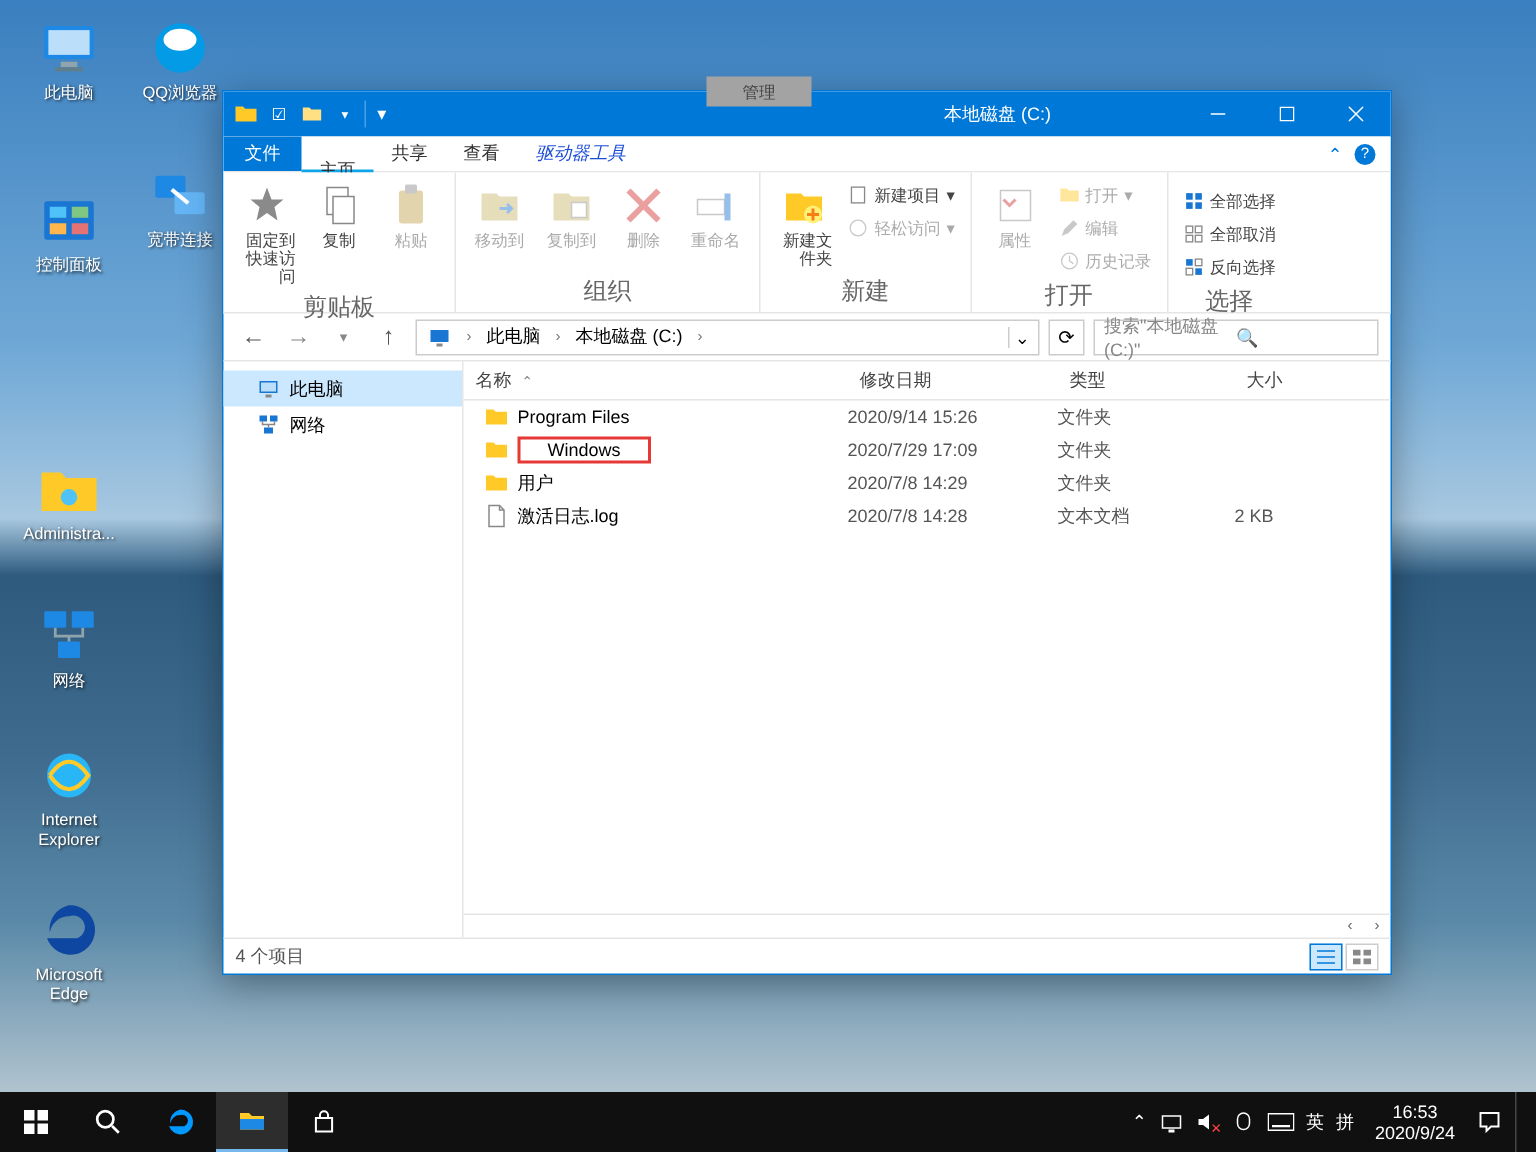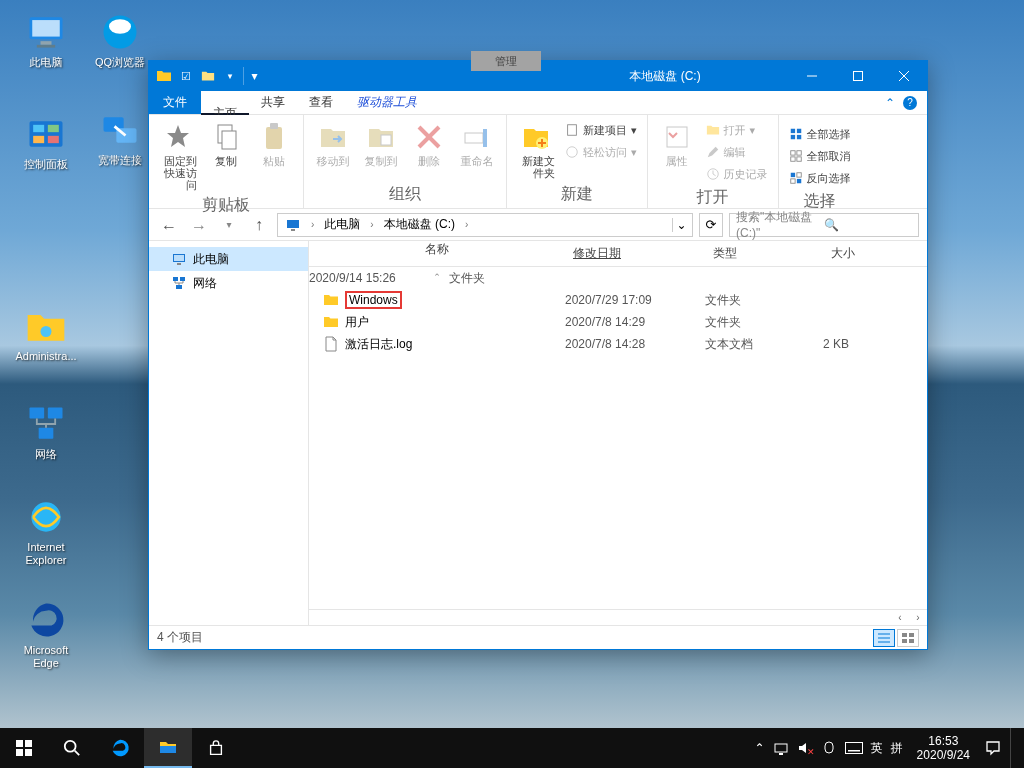--- a/index.html
+++ b/index.html
@@ -20,21 +20,21 @@
 .titlebar { height: 30px; background: #0078d7; display: flex; align-items: center; color: #fff; font-size: 12px; }
 .qat { display: flex; align-items: center; padding: 0 6px; gap: 4px; }
 .qat .q { width: 18px; height: 18px; display:flex; align-items:center; justify-content:center; }
 .win-title { flex: 1; text-align: center; }
 .win-ctrl { display: flex; }
 .win-ctrl div { width: 46px; height: 30px; display:flex; align-items:center; justify-content:center; cursor:pointer; }
 
 .ribbon-tabs { height: 24px; display: flex; align-items: stretch; font-size: 12px; background: #fff; border-bottom: 1px solid #e5e5e5; }
 .ribbon-tabs .file { background: #0078d7; color: #fff; padding: 0 14px; display:flex; align-items:center; cursor:pointer; }
 .ribbon-tabs .tab { padding: 0 12px; display:flex; align-items:center; cursor:pointer; color:#333; }
-.ribbon-tabs .tab.active { border-bottom: 2px solid #0f172a; margin-top: 22px; }
+.ribbon-tabs .tab.active { border-bottom: 2px solid #0ea5e9; margin-top: 22px; }
 .tab-context { color:#9b59b6; }
 
 .help-area { margin-left:auto; display:flex; align-items:center; gap:8px; padding-right:10px; }
 
 .ribbon-body { height: 94px; background: #fff; border-bottom: 1px solid #e5e5e5; display: flex; font-size: 11px; color:#444; }
 .rgroup { border-right: 1px solid #e5e5e5; padding: 4px 8px 0; display:flex; flex-direction:column; align-items:center; }
 .rgroup .gtitle { margin-top:auto; padding: 2px 0 3px; color:#666; font-size:16px; }
 .rrow { display:flex; gap:6px; align-items:flex-start; }
 .ritem-lg { display:flex; flex-direction:column; align-items:center; width:42px; gap:2px; cursor:pointer; padding:2px; }
 .ritem-lg .ico { width:32px; height:32px; }
@@ -56,32 +56,32 @@
 
 .body { flex:1; display:flex; min-height:0; }
 .navpane { width:160px; border-right:1px solid #e5e5e5; padding:6px 0; font-size:12px; }
 .np-item { display:flex; align-items:center; gap:6px; height:24px; padding:0 8px 0 22px; cursor:pointer; }
 .np-item.sel { background:#cce8ff; }
 .np-item .ico { width:16px; height:16px; }
 
 .listarea { flex:1; display:flex; flex-direction:column; }
 .cols { display:flex; height:26px; border-bottom:1px solid #e5e5e5; font-size:12px; color:#444; align-items:center; }
 .cols div { padding:0 8px; cursor:pointer; height:100%; display:flex; align-items:center; }
-.cols .c1 { width:256px;flex-direction:column; }
-.cols .c2 { width:140px;text-decoration:underline; }
+.cols .c1 { width:256px; }
+.cols .c2 { width:140px; }
 .cols .c3 { width:118px; }
 .cols .c4 { flex:1; text-align:left; }
 .rows { flex:1; overflow:auto; font-size:12px; }
 .row { display:flex; height:22px; align-items:center; cursor:pointer; }
 .row .c1 { width:256px; display:flex; align-items:center; gap:6px; padding-left:14px; }
 .row .c2 { width:140px; color:#555; }
 .row .c3 { width:118px; color:#555; }
 .row .c4 { flex:1; color:#555; padding-right:20px; }
 .row .ico { width:16px; height:16px; }
-.highlight-box { border:2px solid #e53935; padding:0 2px; }
+.highlight-box { border:2px solid #e53935; padding:0 18px; }
 
 .statusbar { height:24px; border-top:1px solid #e5e5e5; display:flex; align-items:center; font-size:12px; padding:0 8px; color:#555; }
 .statusbar .views { margin-left:auto; display:flex; gap:2px; }
 .statusbar .vbtn { width:22px; height:18px; border:1px solid #ccc; display:flex; align-items:center; justify-content:center; cursor:pointer; }
 .statusbar .vbtn.active { background:#cce8ff; border-color:#0078d7; }
 
 svg { display:block; }
 </style>
 </head>
 <body>
@@ -100,21 +100,21 @@
   </div>
   <div class="desktop-icon" style="left:84px; top:10px;">
     <div class="ico">
         <svg viewBox="0 0 48 48">
           <circle cx="24" cy="24" r="18" fill="#039be5"></circle>
           <ellipse cx="24" cy="18" rx="12" ry="8" fill="#fff"></ellipse>
         </svg>
       </div>
     <span class="lbl">QQ浏览器</span>
   </div>
-  <div class="desktop-icon" style="left:10px; top:112px;">
+  <div class="desktop-icon" style="left:10px; top:125px;">
     <div class="ico">
         <svg viewBox="0 0 48 48">
           <rect x="6" y="10" width="36" height="28" rx="2" fill="#1976d2"></rect>
           <rect x="10" y="14" width="12" height="8" fill="#4fc3f7"></rect>
           <rect x="26" y="14" width="12" height="8" fill="#81c784"></rect>
           <rect x="10" y="26" width="12" height="8" fill="#ffb74d"></rect>
           <rect x="26" y="26" width="12" height="8" fill="#e57373"></rect>
         </svg>
       </div>
     <span class="lbl">控制面板</span>
@@ -439,20 +439,28 @@
 
     <div class="listarea">
       <div class="cols">
         <div class="c1"><span>名称</span>&nbsp;&nbsp;<span style="color:#888;font-size:9px;">⌃</span></div>
         <div class="c2">修改日期</div>
         <div class="c3">类型</div>
         <div class="c4">大小</div>
       </div>
       <div class="rows" id="rows">
           <div class="row">
+            <div class="c1">
+              <div class="ico">
+                <svg viewBox="0 0 16 16">
+                  <path d="M1 3h5l1.5 1.5H15V13H1z" fill="#ffca28"></path>
+                </svg>
+              </div>
+              <span>Program Files</span>
+            </div>
             <div class="c2">2020/9/14 15:26</div>
             <div class="c3">文件夹</div>
             <div class="c4"></div>
           </div>
           <div class="row">
             <div class="c1">
               <div class="ico">
                 <svg viewBox="0 0 16 16">
                   <path d="M1 3h5l1.5 1.5H15V13H1z" fill="#ffca28"></path>
                 </svg>

